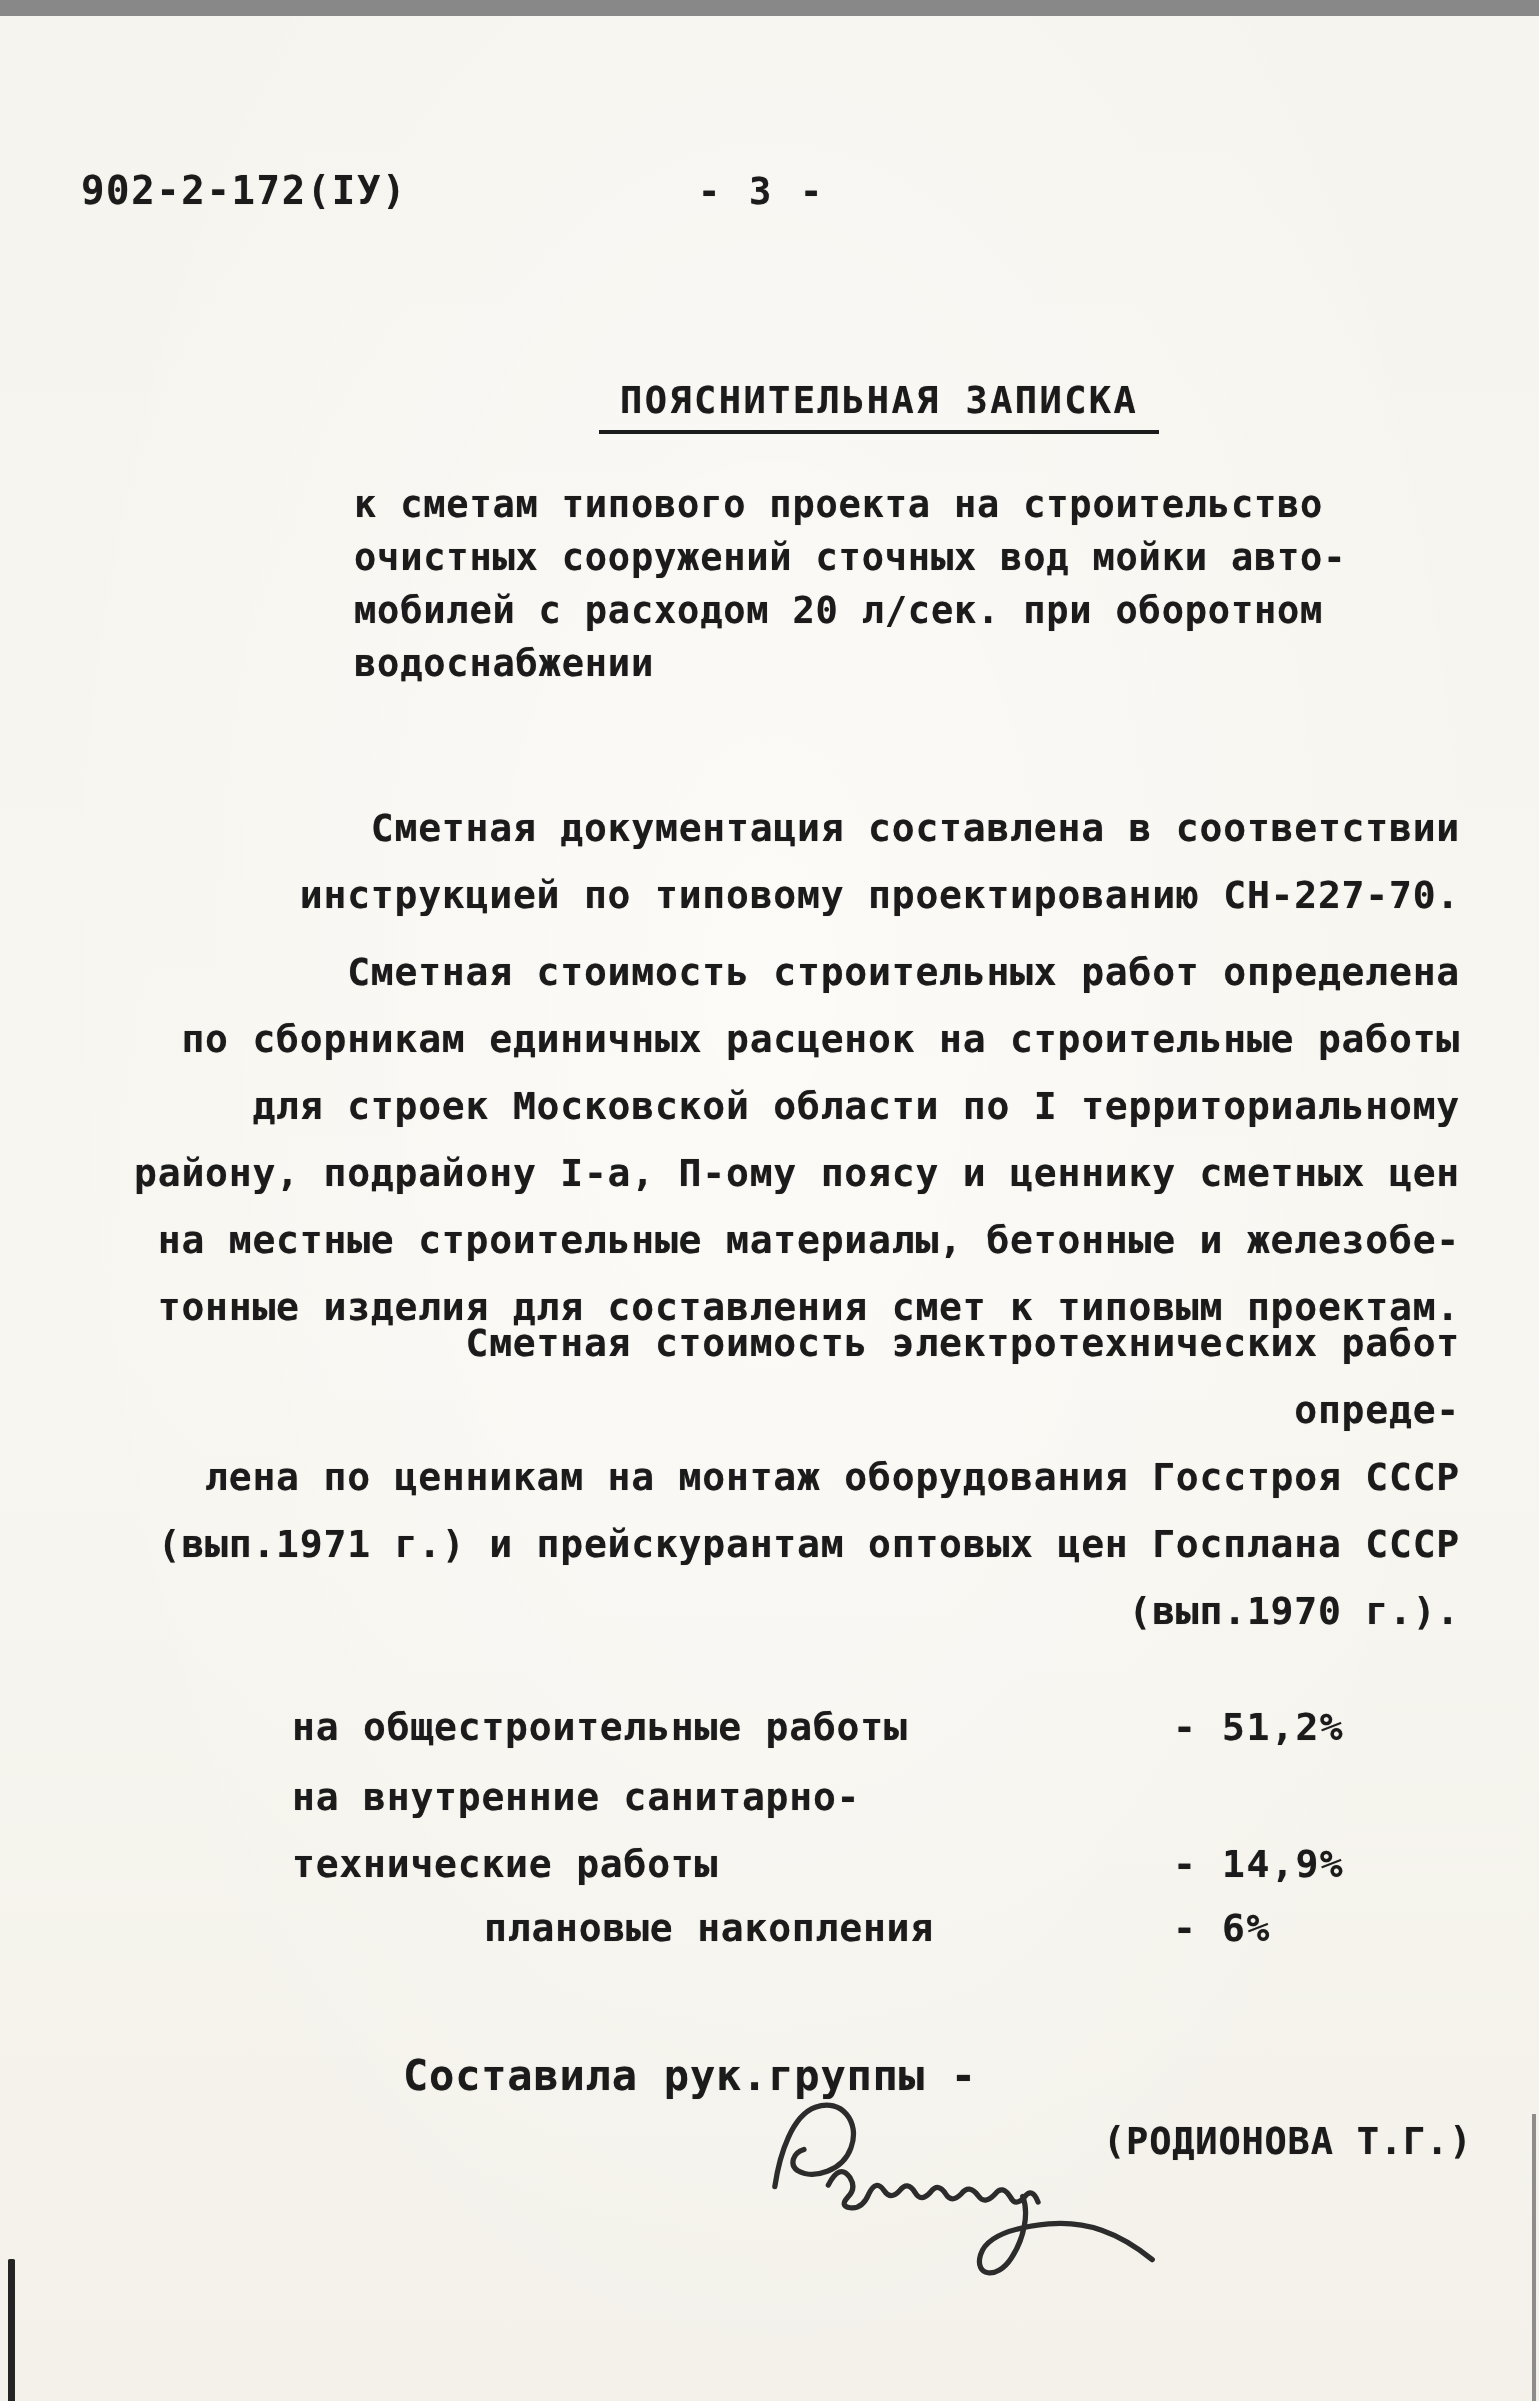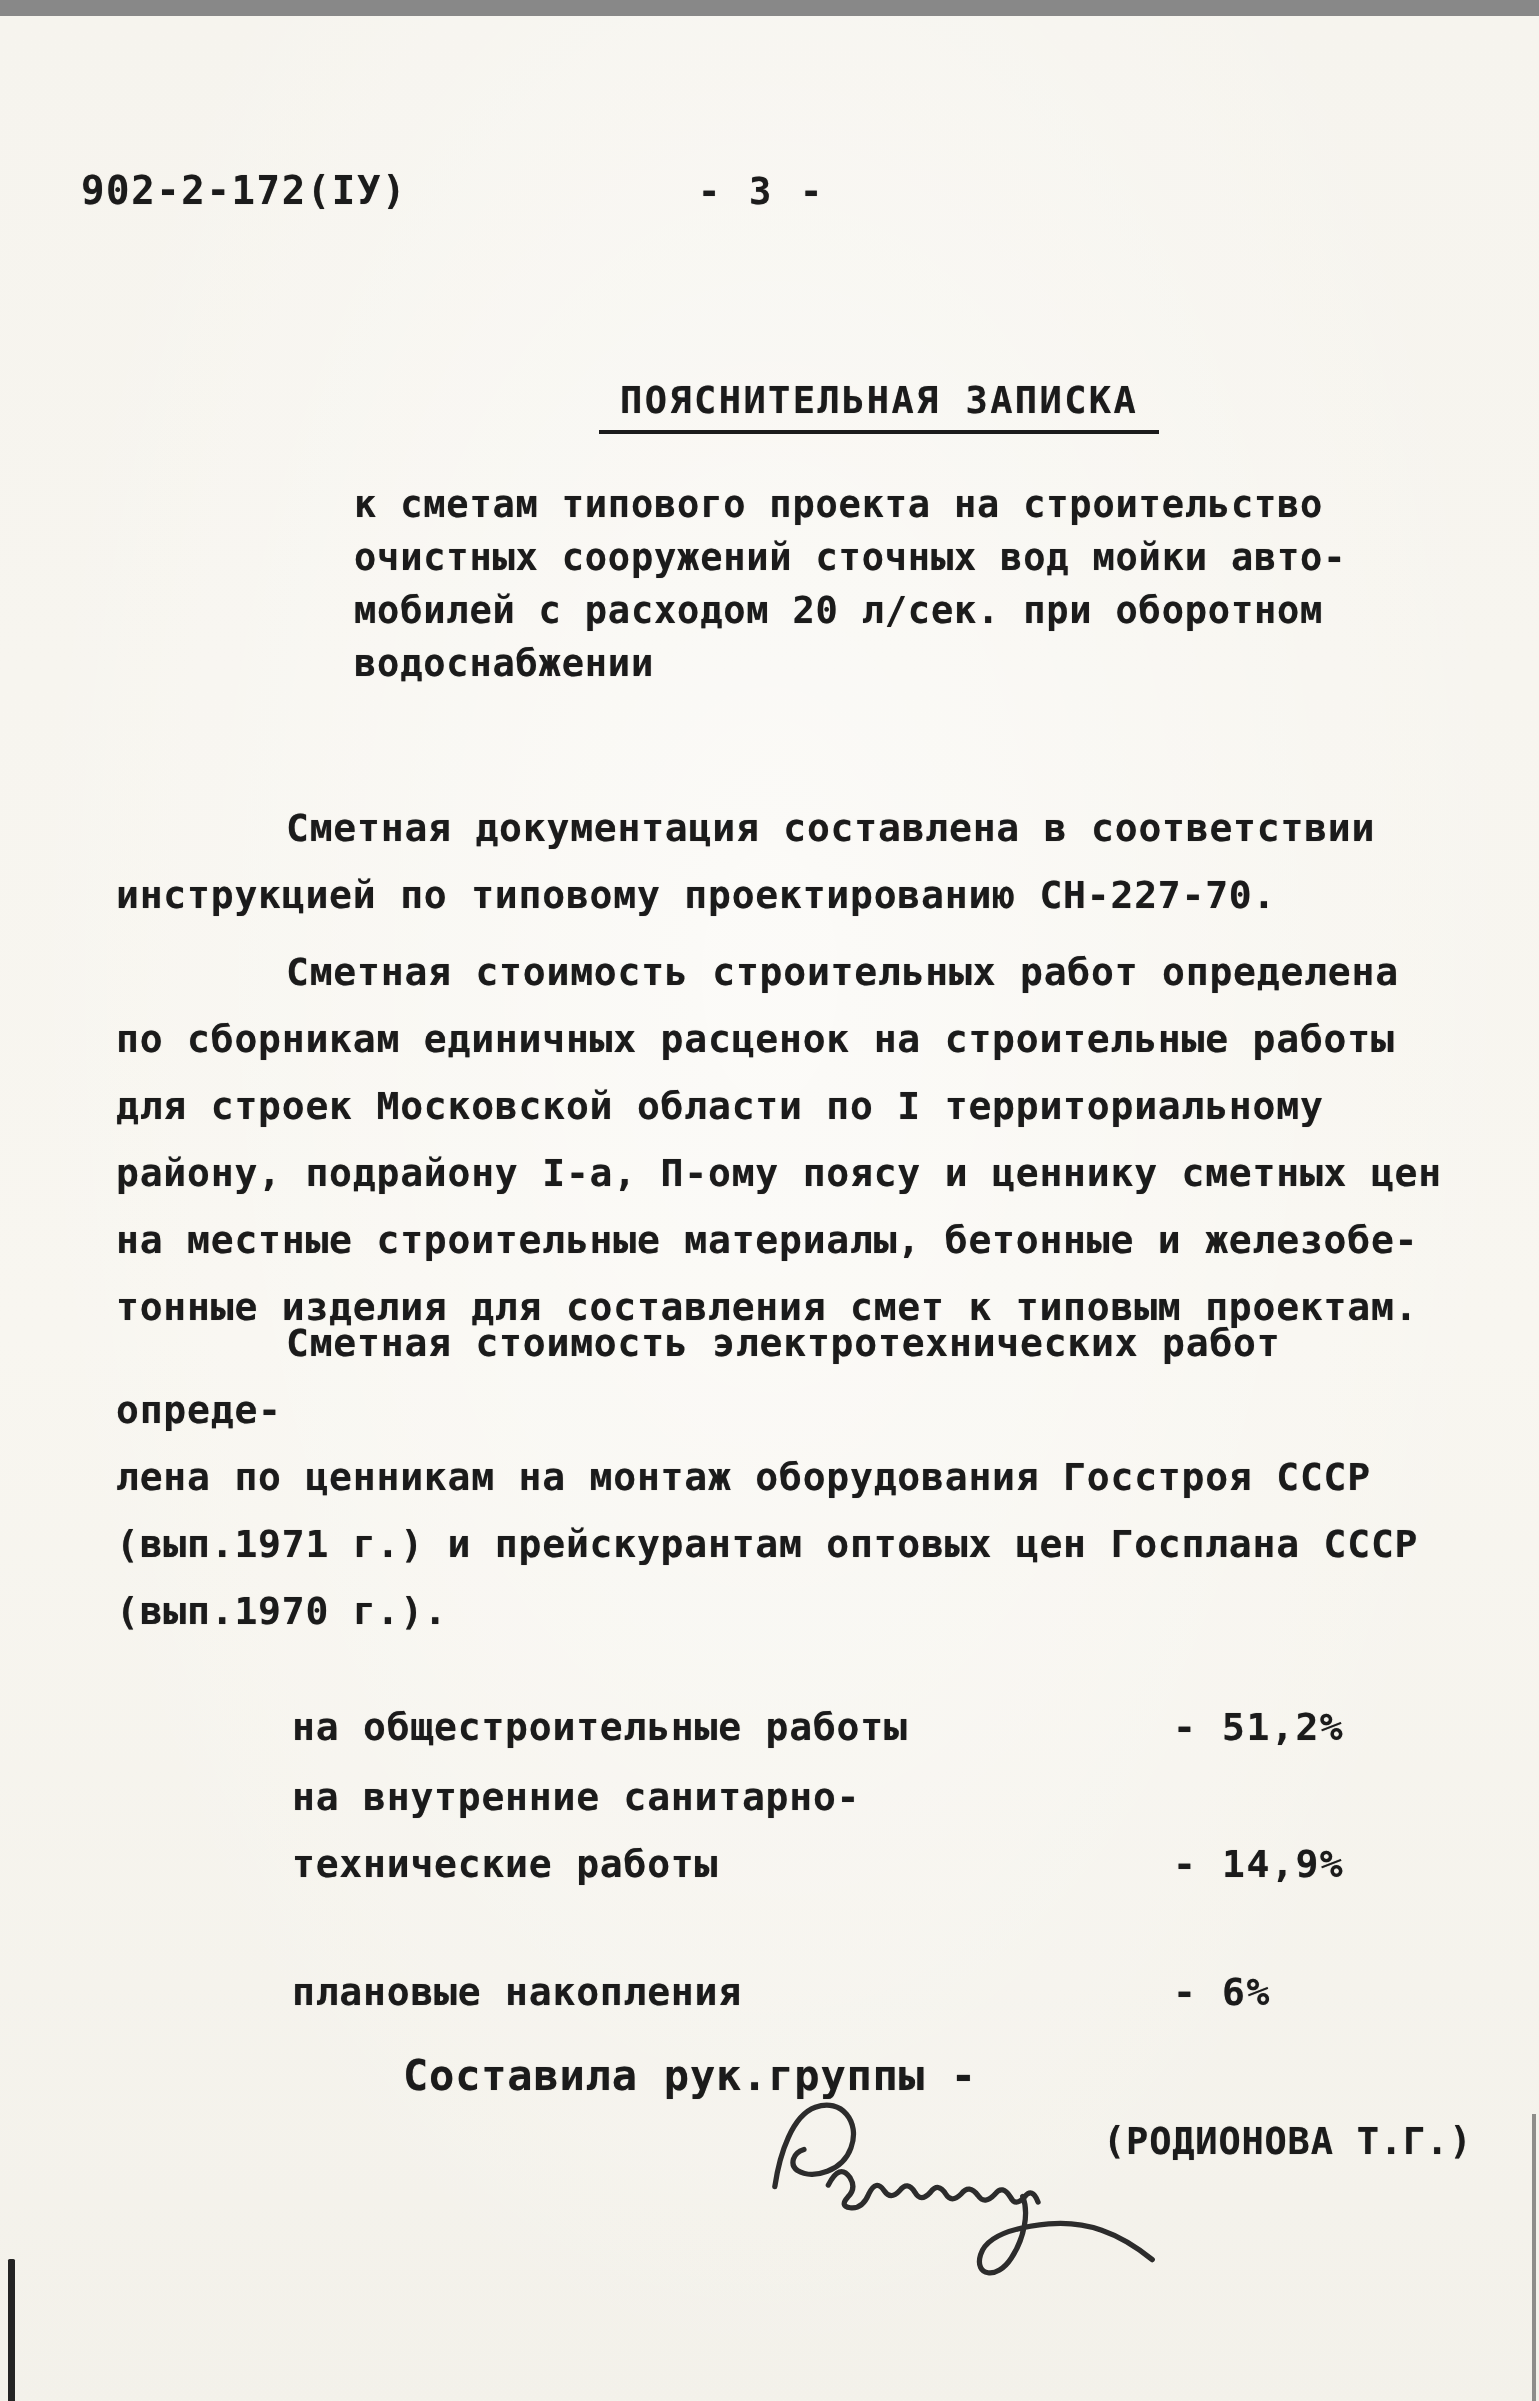--- a/index.html
+++ b/index.html
@@ -30,34 +30,34 @@
   .subtitle{
     left:354px;top:462px;
     width:1021px;
     font-size:37px;line-height:53px;letter-spacing:0.8px;
   }
   .para{
     left:116px;
     width:1344px;
     font-size:38px;line-height:67px;letter-spacing:0.8px;
   }
-  .indent{text-indent:170px;}
+  .indent{text-indent:170px;text-align:right;}
   .p1{top:779px;}
   .p2{top:923px;}
   .p3{top:1294px;}
   .p4{top:1544px;}
   .rate-row{
     left:292px;
     display:flex;align-items:flex-end;
     width:1077px;
     gap:47px;
   }
   .r1{top:1678px;}
   .r2{top:1748px;}
-  .r3{top:1943px;}
+  .r3{top:1879px;text-align:center;}
   .rate-label{
     width:834px;
     font-size:38px;line-height:67px;letter-spacing:0.8px;
   }
   .rate-value{
     font-size:38px;line-height:67px;letter-spacing:1.6px;
     white-space:nowrap;
   }
   .sign-prefix{left:403px;top:2035px;font-size:42px;letter-spacing:0.8px;}
   .signature{left:757px;top:2041px;}

